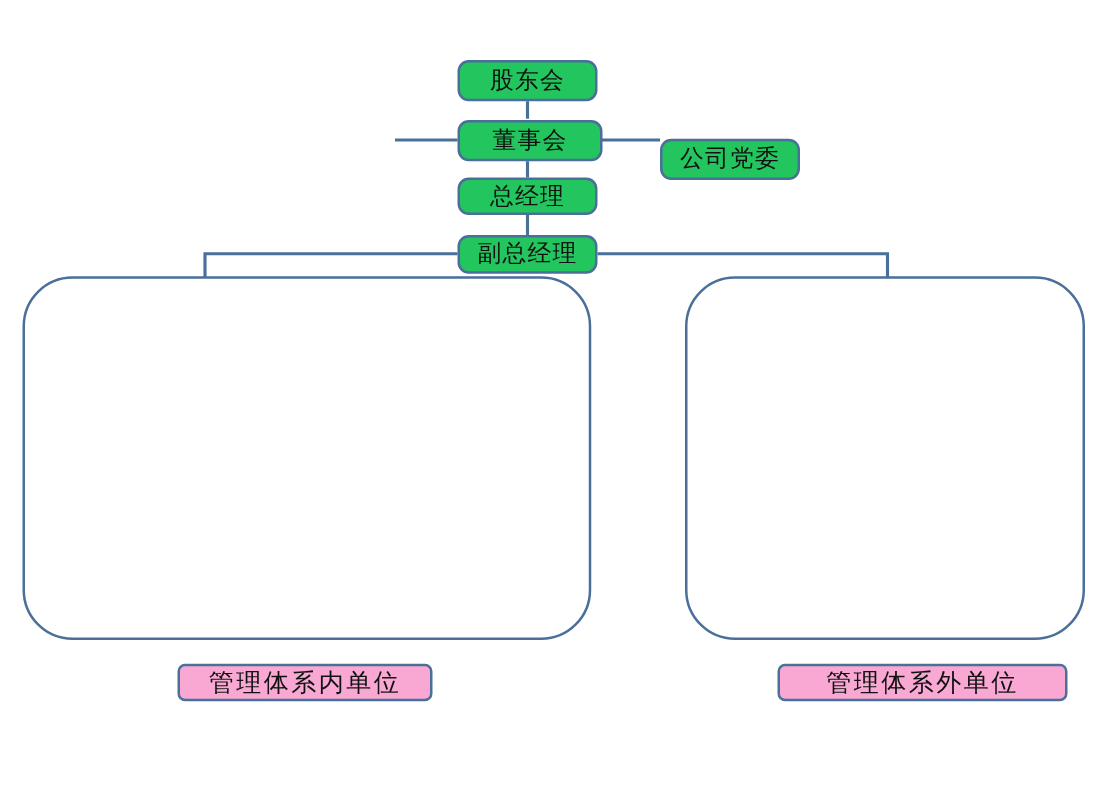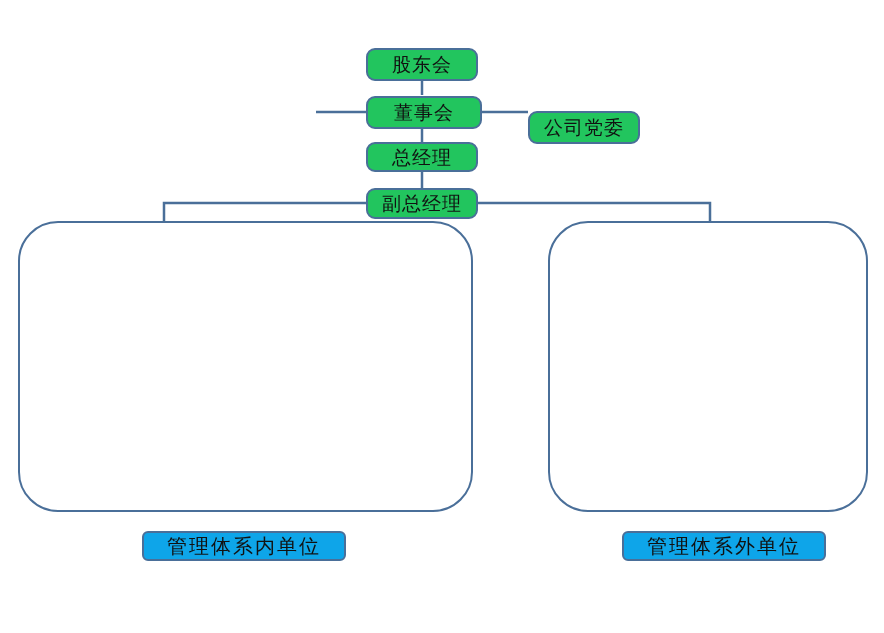--- a/index.html
+++ b/index.html
@@ -79,21 +79,21 @@
     height: 24px;
   }
   .chip.two-line {
     height: 33px;
   }
 
   
   .caption {
     position: absolute;
     box-sizing: border-box;
-    background: #0ea5e9;
+    background: #f9a8d4;
     border: 2px solid #4a6f99;
     border-radius: 6px;
     display: flex;
     align-items: center;
     justify-content: center;
     font-size: 20px;
     letter-spacing: 2px;
     color: #111111;
     z-index: 3;
     white-space: nowrap;
@@ -280,17 +280,17 @@
         <span>舞钢技校</span>
       </div>
       <div class="chip">
         <span>三和盛公司</span>
       </div>
       <div class="chip two-line">
         <span>公司办公室（酒店/宾馆业务）</span>
       </div>
     </div>
 
-  <div class="caption" style="left:622px; top:531px; width:204px; height:30px;">
+  <div class="caption" style="left:622px; top:531px; width:232px; height:30px;">
     <span>管理体系外单位</span>
   </div>
 
 </div>
 
 </body></html>

